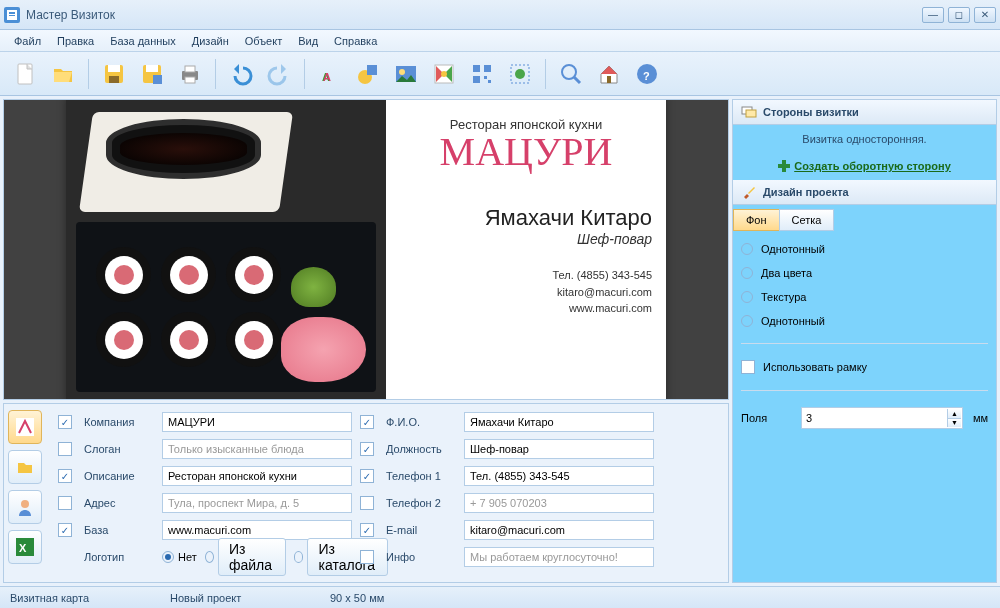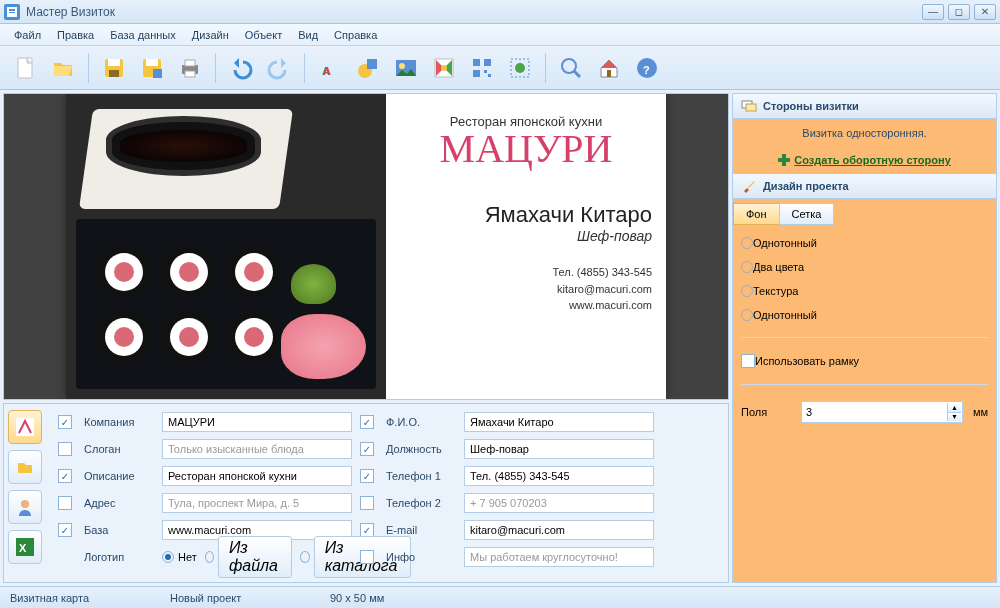--- a/index.html
+++ b/index.html
@@ -1,19 +1,19 @@
 <!DOCTYPE html>
 <html><head>
 <meta charset="utf-8">
 <style>
 * { box-sizing: border-box; margin: 0; padding: 0; font-family: Tahoma, Arial, sans-serif; font-size: 11px; }
 body { background: #e8f1fb; width: 1000px; height: 608px; overflow: hidden; display: flex; flex-direction: column; }
 
 
-.titlebar { height: 24px; background: linear-gradient(#e6f0fa, #d5e6f7); display: flex; align-items: center; padding: 0 4px; border-bottom: 1px solid #a8c5e2; }
+.titlebar { height: 30px; background: linear-gradient(#e6f0fa, #d5e6f7); display: flex; align-items: center; padding: 0 4px; border-bottom: 1px solid #a8c5e2; }
 .titlebar .app-icon { width: 16px; height: 16px; margin-right: 6px; display:flex; align-items:center; justify-content:center; }
 .titlebar .title { color: #3a5a7a; font-size: 12px; flex:1; }
 .winbtns { display:flex; gap:4px; }
 .winbtn { width:22px; height:16px; background:linear-gradient(#f0f7ff,#cde0f3); border:1px solid #8fb3d6; border-radius:2px; display:flex; align-items:center; justify-content:center; color:#3a5a7a; cursor:pointer; font-size:10px; }
 
 
 .menubar { height: 22px; background: linear-gradient(#f2f8ff,#e6f0fa); display:flex; align-items:center; padding:0 6px; border-bottom:1px solid #bcd3ea; }
 .menubar .menuitem { padding:3px 8px; color:#1f3d5c; cursor:pointer; }
 
 
@@ -55,34 +55,34 @@
 .ftab.active { background:linear-gradient(#fff3d6,#ffd98c); border-color:#e0b55a; }
 .field-grid { flex:1; padding:6px 10px; display:grid; grid-template-columns: 18px 70px 190px 18px 70px 190px; grid-auto-rows:24px; gap:3px 8px; align-items:center; align-content:start; }
 .field-grid input[type=text] { height:20px; border:1px solid #b3cde6; padding:0 5px; background:#fff; font-size:11px; width:100%; }
 .field-grid input[type=text].placeholder { color:#999; }
 .field-grid .lbl { color:#2a4a6a; font-size:11px; }
 .chk { width:14px; height:14px; border:1px solid #8fb3d6; background:#fff; display:flex; align-items:center; justify-content:center; font-size:10px; color:#2a6ab0; cursor:pointer; }
 .radiogrp { grid-column: 3 / 4; display:flex; gap:8px; align-items:center; }
 .radiogrp label { display:flex; align-items:center; gap:4px; font-size:11px; }
 .radio { width:12px; height:12px; border:1px solid #8fb3d6; border-radius:50%; display:inline-flex; align-items:center; justify-content:center; }
 .radio.checked::after { content:''; width:6px; height:6px; border-radius:50%; background:#2a6ab0; }
-.smbtn { padding:2px 10px; border:1px solid #b3cde6; background:linear-gradient(#fff,#e0edf9); border-radius:3px; cursor:pointer; font-size:16px;font-style:italic; }
-
-
-.rightpanel { width:265px; background:#fdba74; margin:3px 3px 3px 0; border:1px solid #b3cde6; display:flex; flex-direction:column; }
+.smbtn { padding:2px 10px; border:1px solid #b3cde6; background:linear-gradient(#fff,#e0edf9); border-radius:3px; cursor:pointer; font-size:14px; }
+
+
+.rightpanel { width:265px; background:#7dd3fc; margin:3px 3px 3px 0; border:1px solid #b3cde6; display:flex; flex-direction:column; }
 .rp-header { background:linear-gradient(#f2f8ff,#dce9f6); padding:4px 8px; border-bottom:1px solid #b3cde6; display:flex; align-items:center; gap:6px; color:#2a4a6a; font-weight:bold; }
 .rp-body { padding:8px; font-size:11px; color:#2a4a6a; }
 .rp-body .centered { text-align:center; margin-bottom:15px; }
 .rp-body a { color:#1a6a1a; font-weight:bold; text-decoration:underline; display:flex; align-items:center; justify-content:center; gap:4px; }
 .rp-tabs { display:flex; margin-top:4px; }
 .rp-tab { padding:4px 12px; border:1px solid #b3cde6; background:linear-gradient(#fff,#e0edf9); cursor:pointer; }
 .rp-tab.active { background:linear-gradient(#fff3d6,#ffd98c); border-color:#e0b55a; }
 .rp-tab + .rp-tab { margin-left:-1px; }
 .rp-options { padding:12px 8px; display:flex; flex-direction:column; gap:12px; }
-.opt { display:flex; align-items:center; gap:0; }
+.opt { display:flex; align-items:center; gap:8px; }
 .opt .radio { cursor:pointer; }
 .btn-inline { padding:3px 10px; border:1px solid #b3cde6; background:linear-gradient(#fff,#e0edf9); border-radius:3px; cursor:pointer; margin-left:18px; }
 .gearbtn { width:20px; height:20px; border:1px solid #b3cde6; background:linear-gradient(#fff,#e0edf9); border-radius:3px; cursor:pointer; display:flex; align-items:center; justify-content:center; margin-left:6px; }
 .hr { border-top:1px solid #c9dbed; margin:4px 0; }
 .margin-row { display:flex; align-items:center; gap:10px; }
 .spinner { flex:1; height:22px; border:1px solid #b3cde6; background:#fff; display:flex; align-items:center; padding:0 4px; position:relative; }
 .spinner .spbtns { position:absolute; right:1px; top:1px; bottom:1px; width:14px; display:flex; flex-direction:column; }
 .spinner .spbtns div { flex:1; background:linear-gradient(#fff,#e0edf9); border-left:1px solid #b3cde6; display:flex; align-items:center; justify-content:center; font-size:7px; cursor:pointer; }
 .spinner .spbtns div+div{border-top:1px solid #b3cde6;}
 

